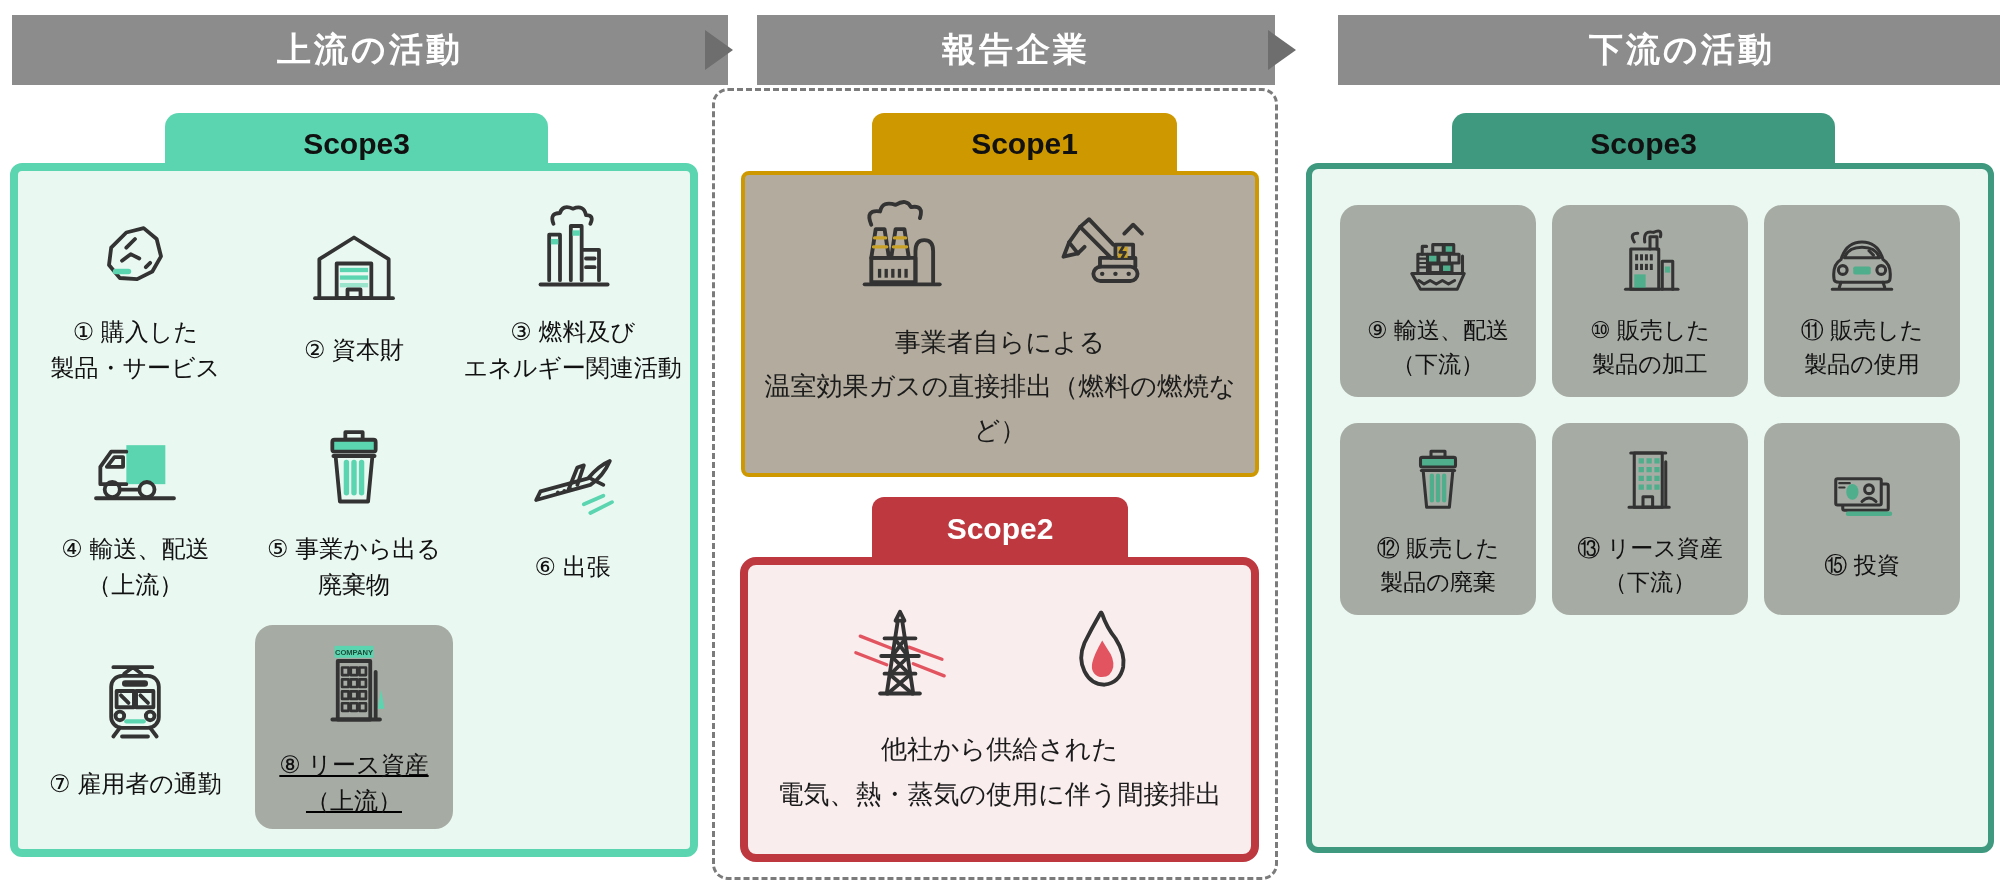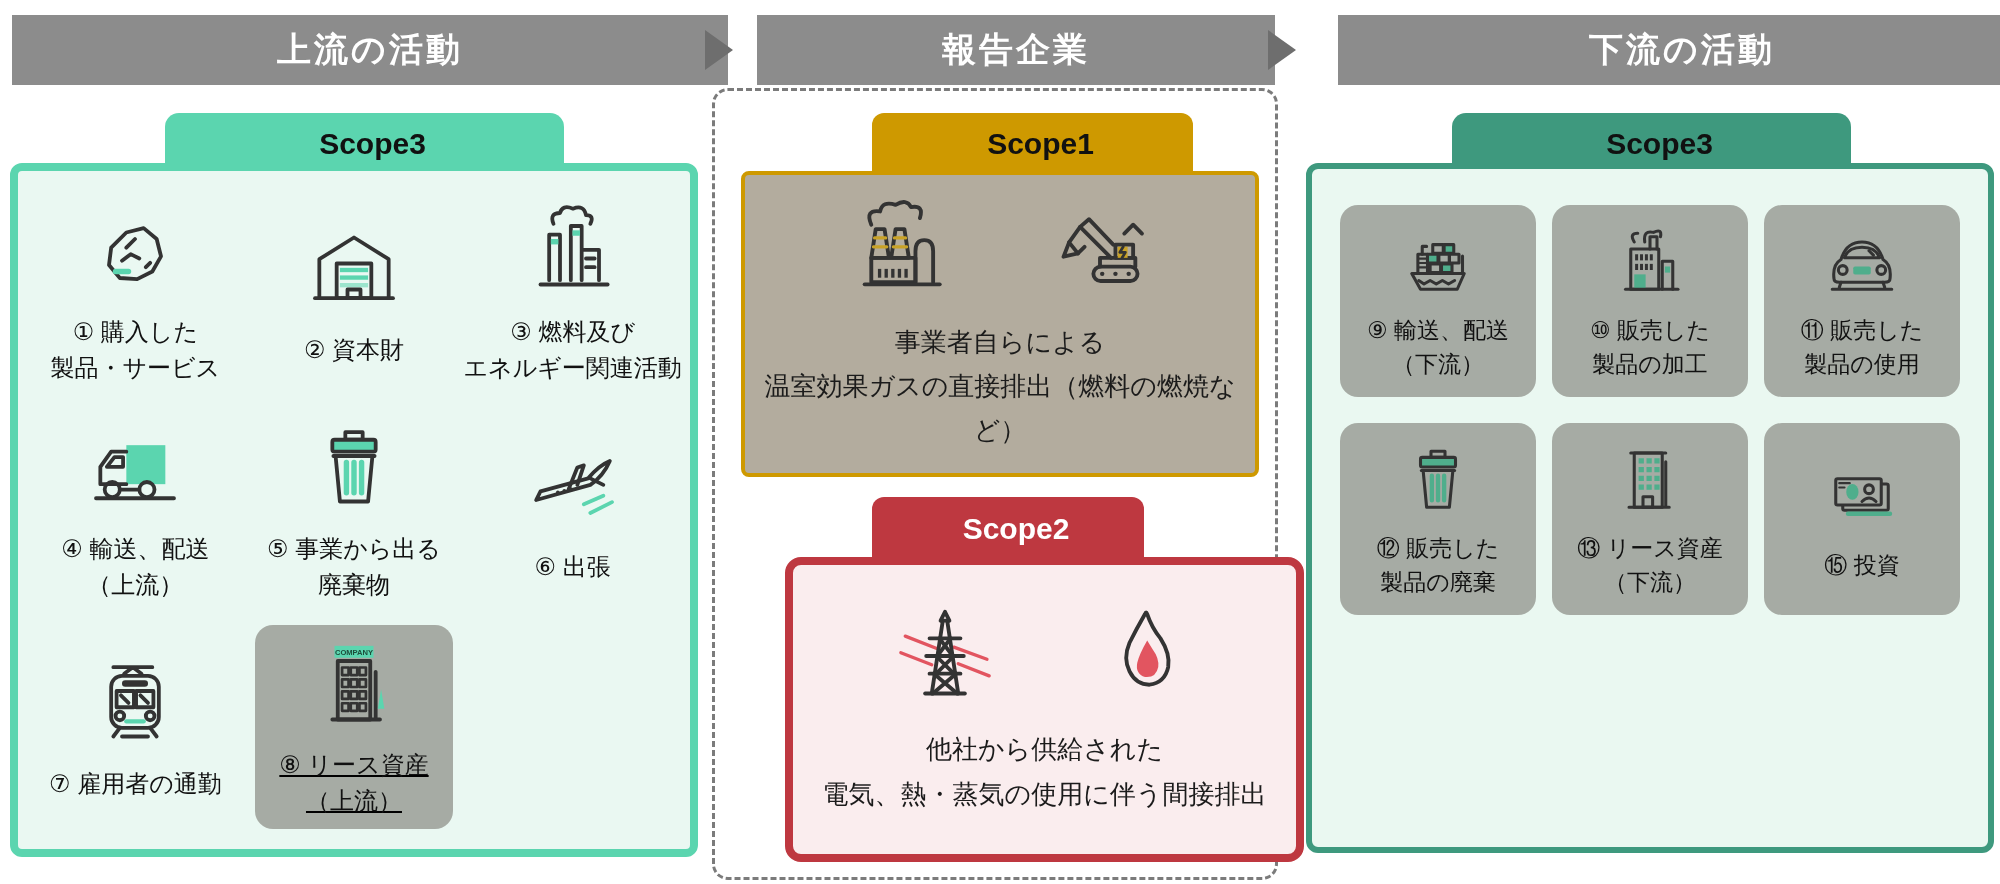--- a/index.html
+++ b/index.html
@@ -20,40 +20,40 @@
        letter-spacing:3px;}
   .hdr-left{left:12px;width:716px;}
   .hdr-mid{left:745px;width:518px;margin-left:12px;}
   .hdr-right{left:1338px;width:688px;}
   .arrow{position:absolute;top:30px;width:0;height:0;border-top:20px solid transparent;
          border-bottom:20px solid transparent;border-left:28px solid var(--arrow);}
   .a1{left:705px;} .a2{left:1268px;}
 
   
   .tab{position:absolute;display:flex;align-items:center;justify-content:center;
-       font-weight:bold;font-size:30px;color:#111;padding-left:16px;}
+       font-weight:bold;font-size:30px;color:#111;}
   .tab-left{left:165px;top:113px;width:383px;height:62px;background:var(--mint);border-radius:14px 14px 0 0;}
   .tab-right{left:1452px;top:113px;width:383px;height:62px;background:var(--green);border-radius:14px 14px 0 0;}
   .tab-s1{left:872px;top:113px;width:305px;height:62px;background:var(--orange);border-radius:12px 12px 0 0;}
   .tab-s2{left:872px;top:497px;width:256px;height:64px;background:var(--red);border-radius:12px 12px 0 0;color:#fff;}
 
   
   .panel{position:absolute;box-sizing:border-box;border-radius:12px;}
   .panel-left{left:10px;top:163px;width:688px;height:694px;background:var(--mint-bg);border:8px solid var(--mint);}
   .panel-right{left:1306px;top:163px;width:688px;height:690px;background:var(--green-bg);border:6px solid var(--green);}
   .dashed{position:absolute;left:712px;top:88px;width:566px;height:792px;border:3px dashed #7b7b7b;
           border-radius:16px;box-sizing:border-box;}
 
   
   .box{position:absolute;box-sizing:border-box;display:flex;flex-direction:column;
        align-items:center;justify-content:center;}
   .box-s1{left:741px;top:171px;width:518px;height:306px;background:var(--scope1-bg);
           border:4px solid var(--orange);border-radius:8px;}
   .box-s2{left:740px;top:557px;width:519px;height:305px;background:var(--scope2-bg);
-          border:8px solid var(--red);border-radius:16px;margin-left:45px;}
+          border:8px solid var(--red);border-radius:16px;}
   .iconrow{display:flex;gap:80px;margin-bottom:18px;}
   .bigicon{width:120px;height:106px;}
   .boxtext{font-size:26px;line-height:1.7;color:#1b1b1b;text-align:center;}
 
   
   .grid-left{position:absolute;inset:0;display:grid;grid-template-columns:repeat(3,1fr);
              grid-template-rows:repeat(3,1fr);padding:14px 8px;box-sizing:border-box;
              justify-items:center;align-items:center;}
   .grid-right{position:absolute;inset:0;display:grid;grid-template-columns:repeat(3,1fr);
               padding:28px 20px;box-sizing:border-box;justify-items:center;row-gap:26px;

